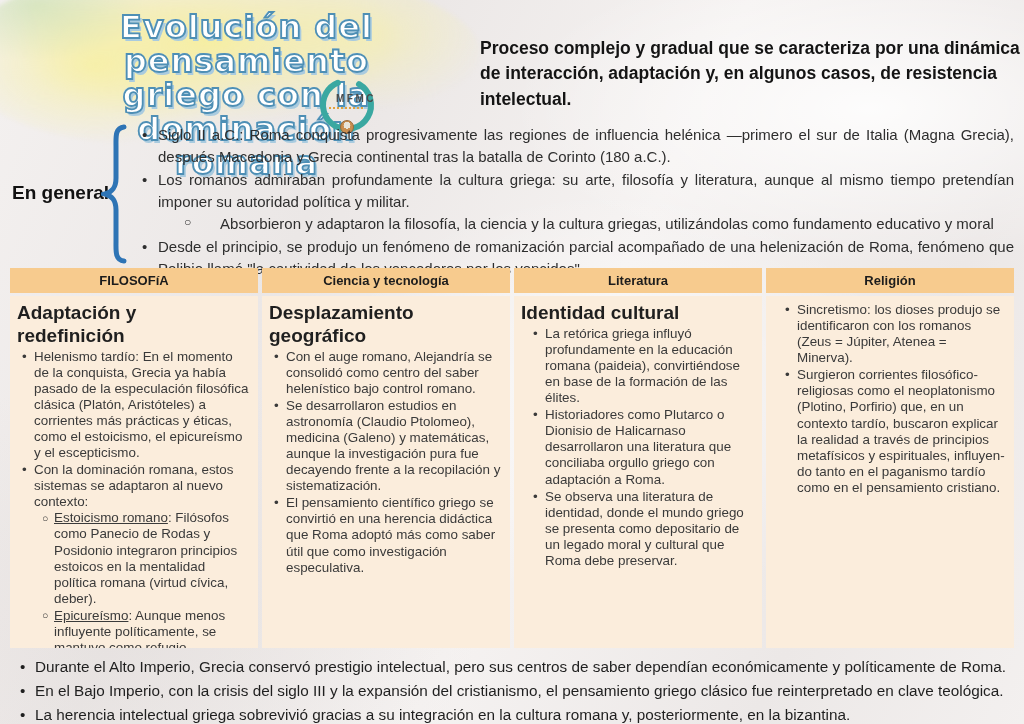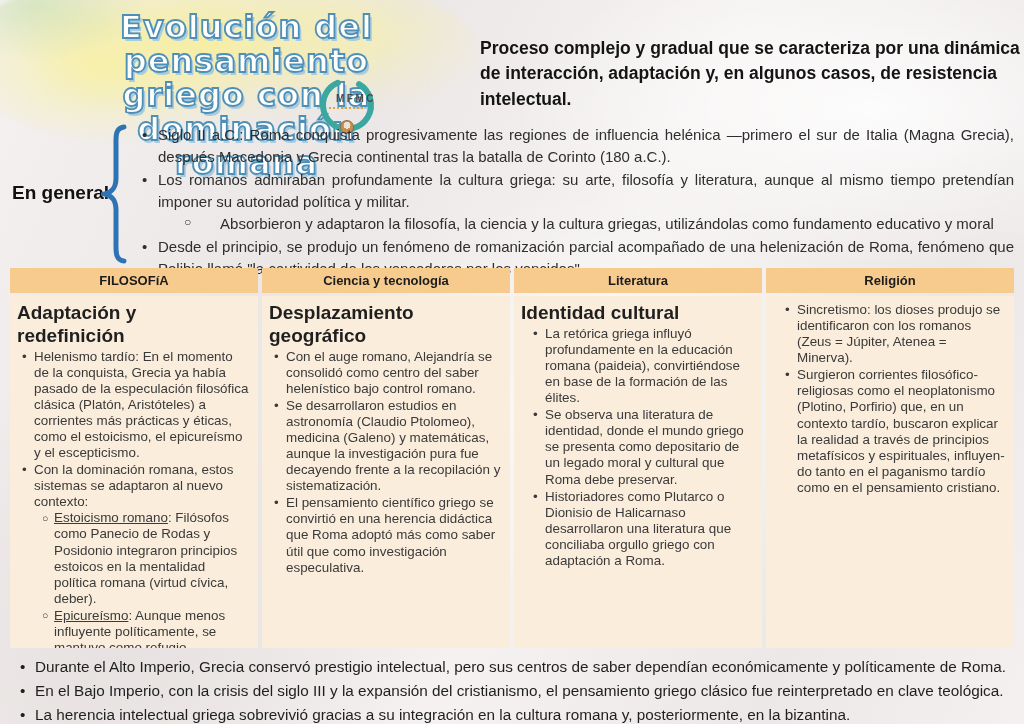--- a/index.html
+++ b/index.html
@@ -173,22 +173,22 @@
       <li>Con el auge romano, Alejandría se consolidó como centro del saber helenístico bajo control romano.</li>
       <li>Se desarrollaron estudios en astronomía (Claudio Ptolomeo), medicina (Galeno) y matemáticas, aunque la investigación pura fue decayendo frente a la recopilación y sistematización.</li>
       <li>El pensamiento científico griego se convirtió en una herencia didáctica que Roma adoptó más como saber útil que como investigación especulativa.</li>
     </ul>
   </div>
 
   <div class="cell pad-more">
     <h3>Identidad cultural</h3>
     <ul>
       <li>La retórica griega influyó profundamente en la educación romana (paideia), convirtiéndose en base de la formación de las élites.</li>
+      <li>Historiadores como Plutarco o Dionisio de Halicarnaso desarrollaron una literatura que conciliaba orgullo griego con adaptación a Roma.</li>
       <li>Se observa una literatura de identidad, donde el mundo griego se presenta como depositario de un legado moral y cultural que Roma debe preservar.</li>
-      <li>Historiadores como Plutarco o Dionisio de Halicarnaso desarrollaron una literatura que conciliaba orgullo griego con adaptación a Roma.</li>
     </ul>
   </div>
 
   <div class="cell pad-more">
     <ul>
       <li>Sincretismo: los dioses produjo se identificaron con los romanos (Zeus = Júpiter, Atenea = Minerva).</li>
       <li>Surgieron corrientes filosófico-religiosas como el neoplatonismo (Plotino, Porfirio) que, en un contexto tardío, buscaron explicar la realidad a través de principios metafísicos y espirituales, influyen-do tanto en el paganismo tardío como en el pensamiento cristiano.</li>
     </ul>
   </div>
 </div>

